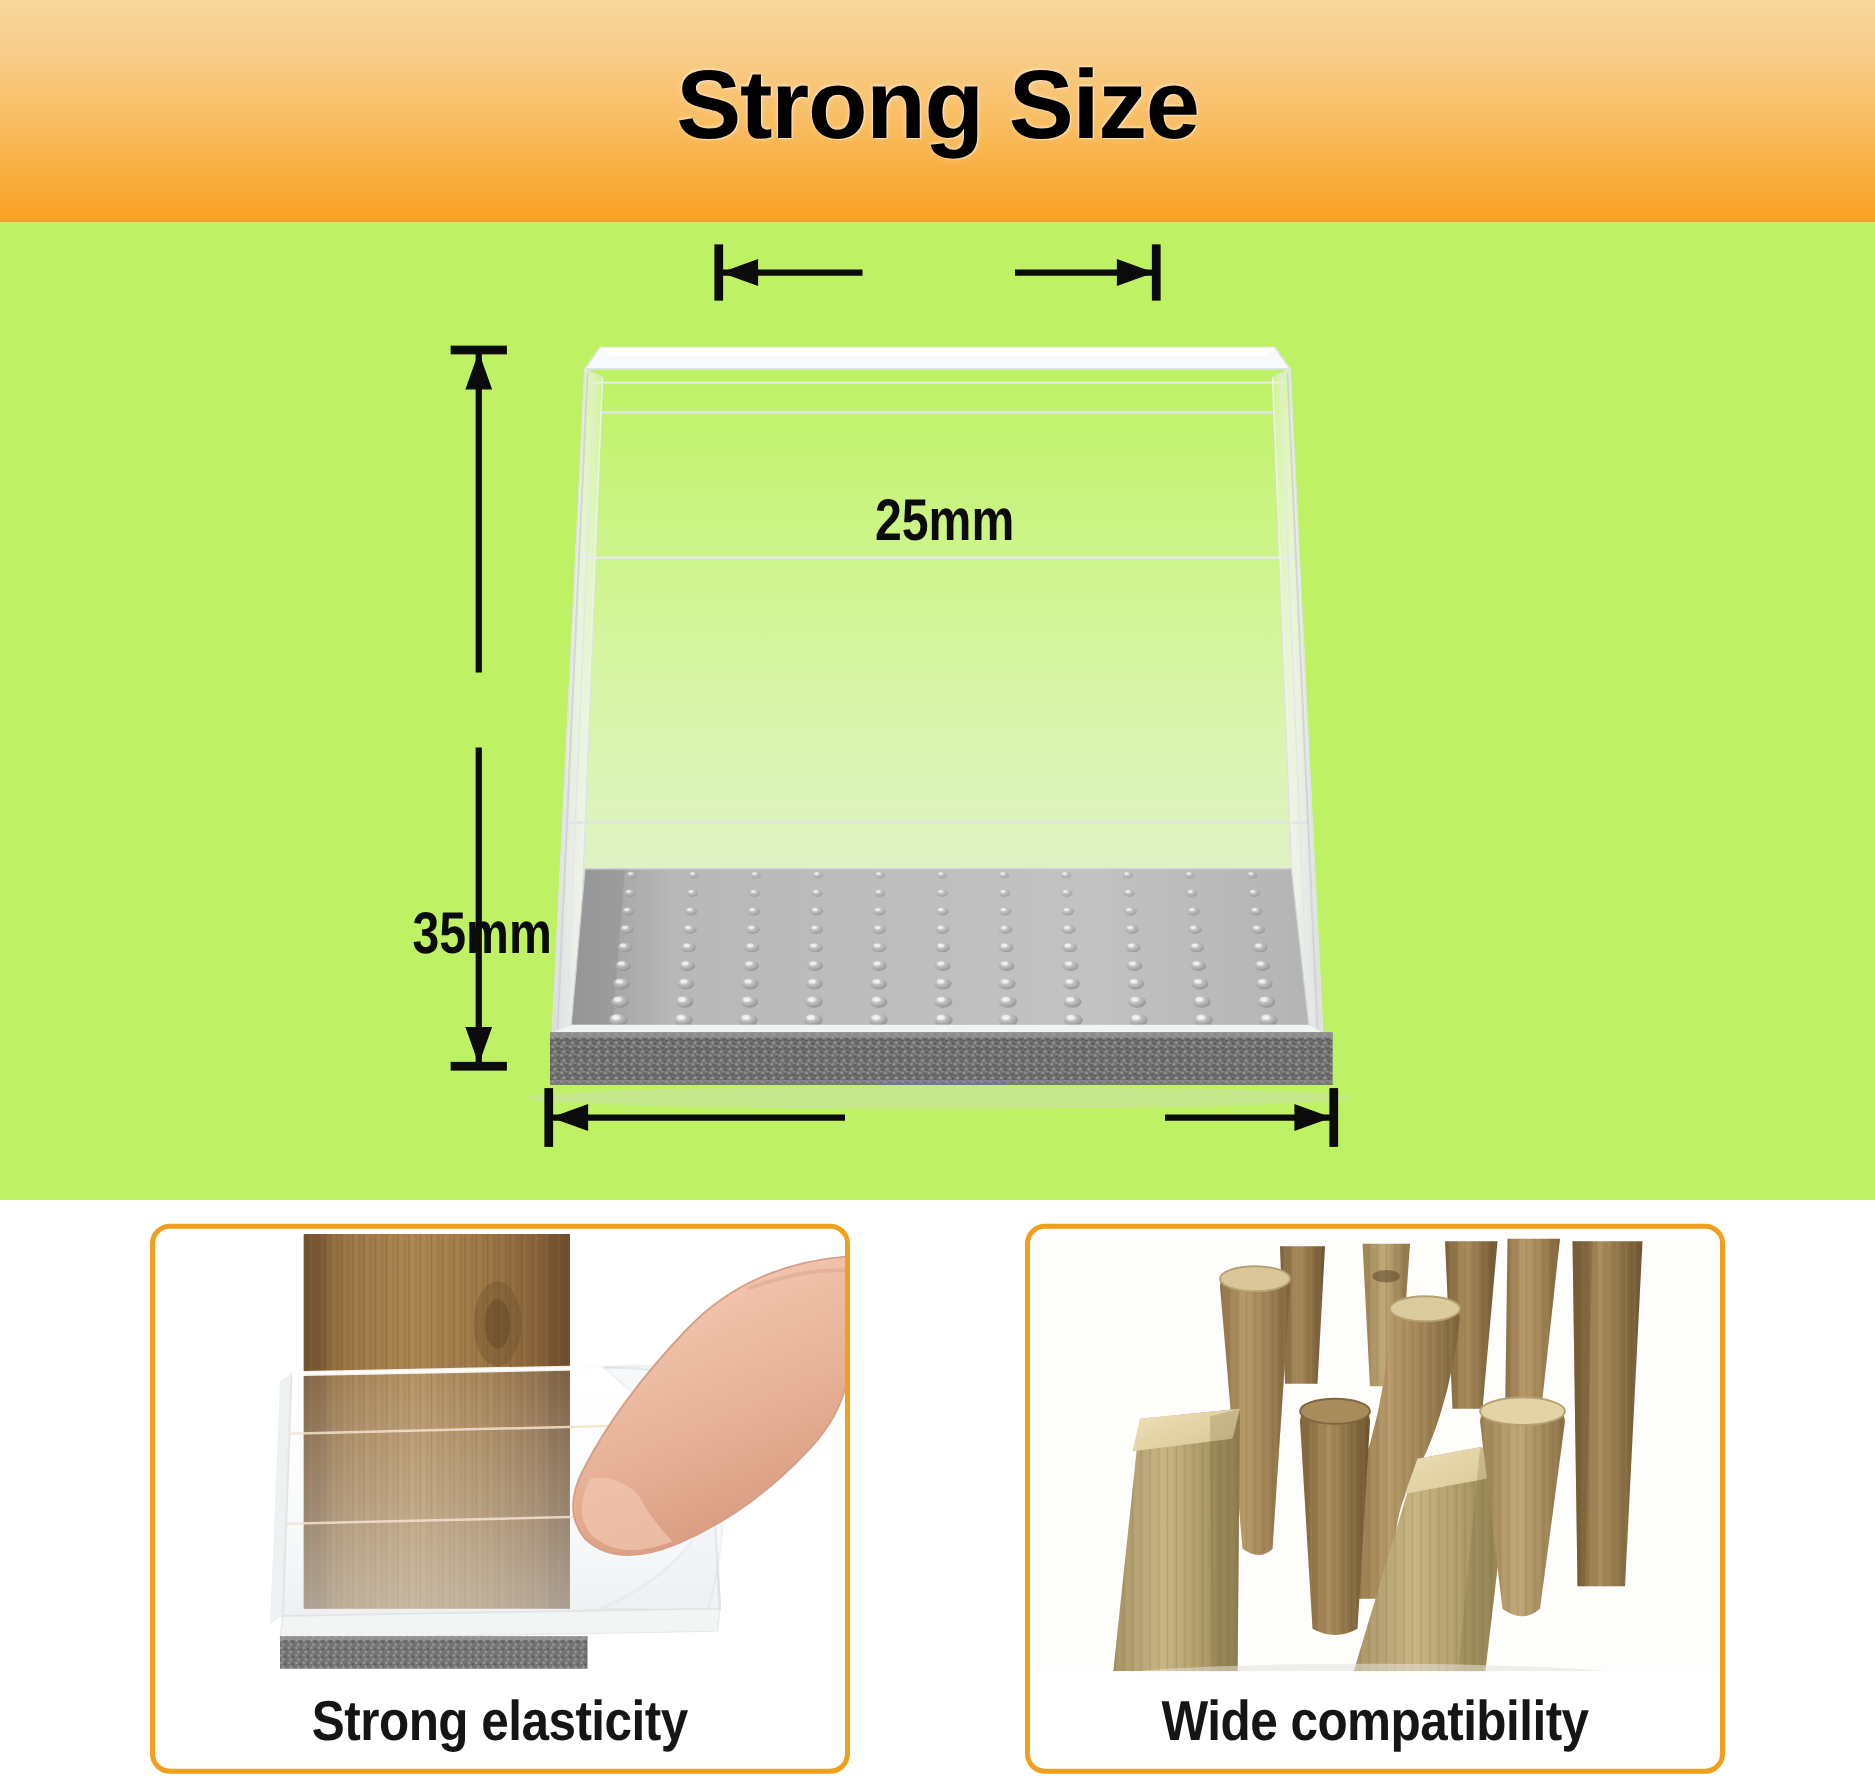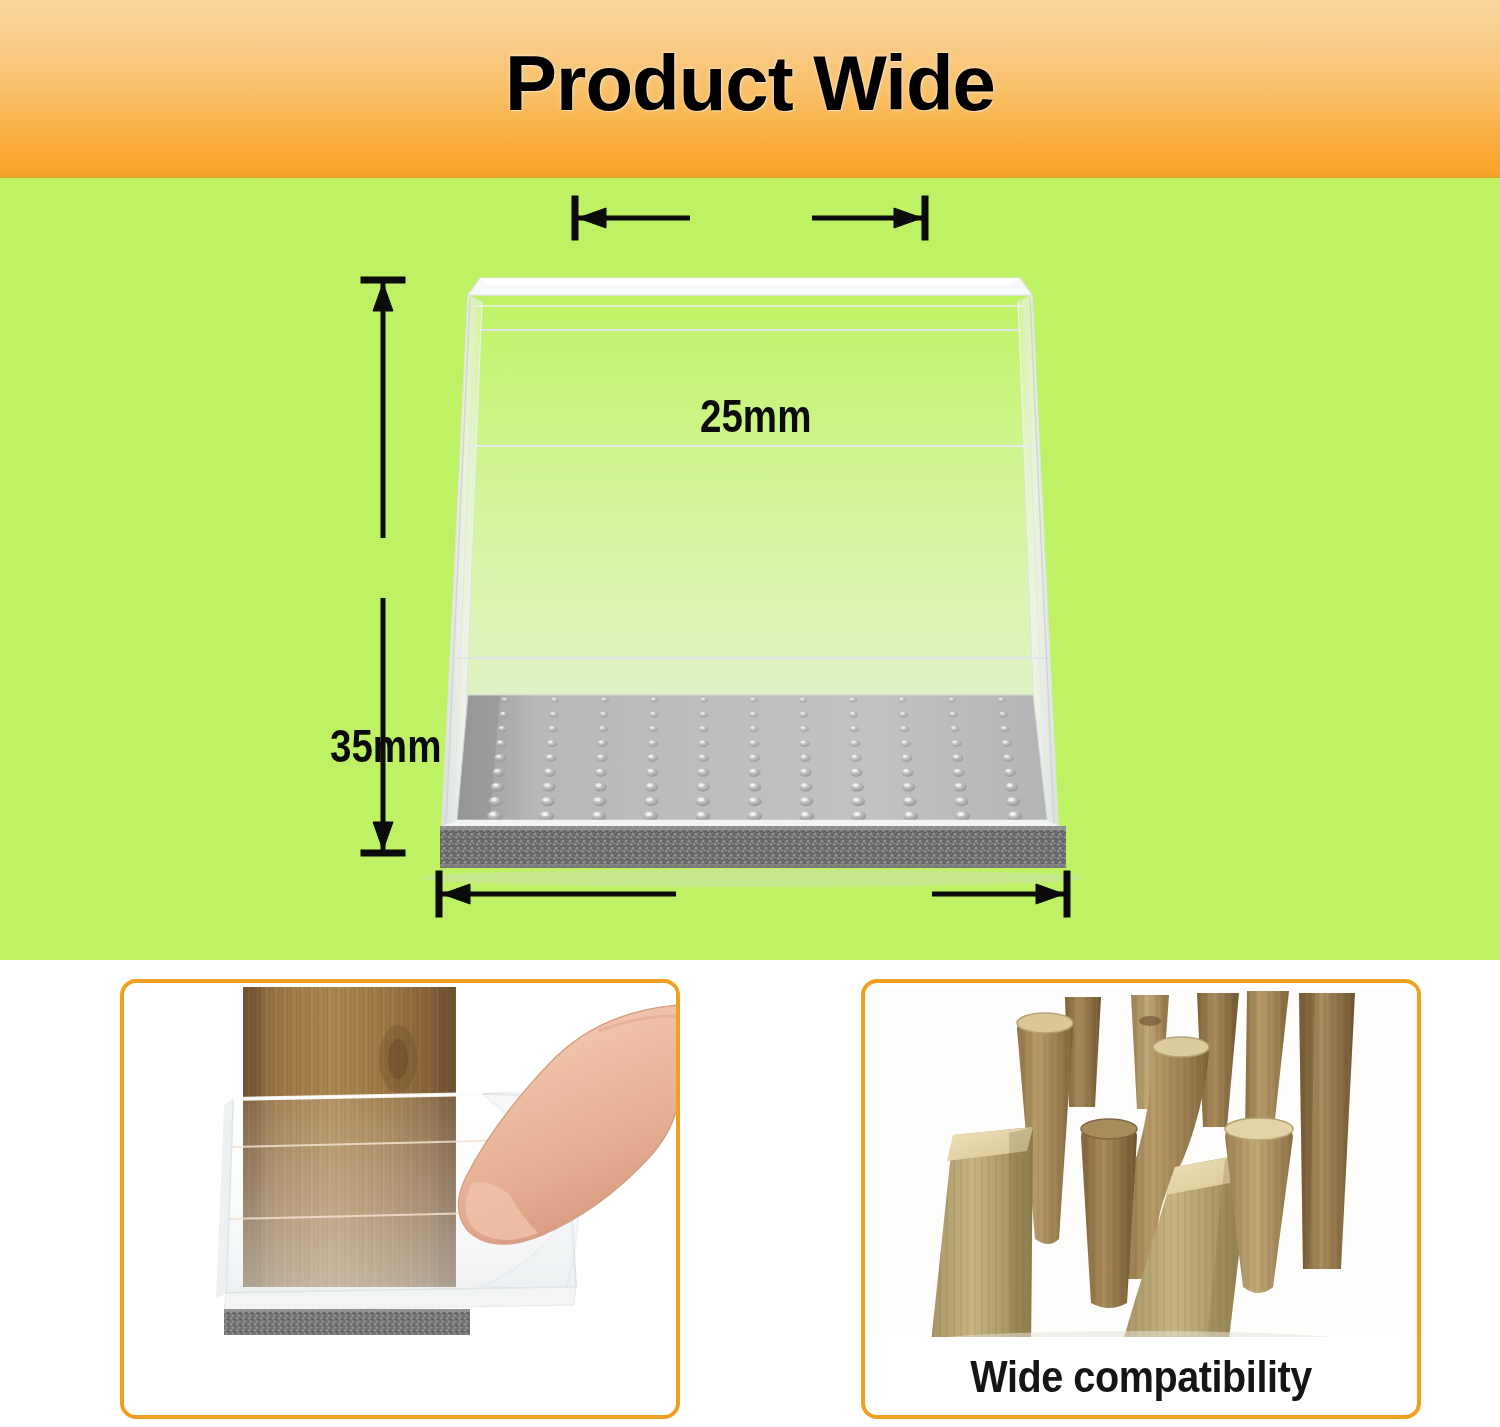--- a/index.html
+++ b/index.html
@@ -71,21 +71,21 @@
   
   .feature-panel {
     position: absolute;
     border: 4px solid #f0a01e;
     border-radius: 16px;
     background: #ffffff;
     box-sizing: border-box;
     overflow: hidden;
   }
   #feature-panel-left  { left: 120px; top: 979px; width: 560px; height: 440px; }
-  #feature-panel-right { left: 861px; top: 979px; width: 560px; height: 440px; }
+  #feature-panel-right { left: 820px; top: 979px; width: 560px; height: 440px; }
 
   .panel-photo {
     position: absolute;
     left: 4px; top: 4px;
     width: 552px;
     height: 350px;
     overflow: hidden;
     background: #ffffff;
   }
   .panel-caption {
@@ -101,21 +101,21 @@
     letter-spacing: -0.5px;
     line-height: 1;
     white-space: nowrap;
   }
   .panel-caption span { display: inline-block; transform: scaleX(0.88); }
 </style>
 </head>
 <body>
 
 <div id="header-banner">
-  <div id="page-title">Product Wide</div>
+  <div id="page-title">Strong Size</div>
 </div>
 
 <div id="diagram-stage">
 
   <svg id="product-svg" width="1500" height="782" viewBox="0 0 1500 782">
     <defs>
       <linearGradient id="gShellFront" x1="0" y1="0" x2="0" y2="1">
         <stop offset="0%" stop-color="#ffffff" stop-opacity="0.0"></stop>
         <stop offset="60%" stop-color="#f4f6f7" stop-opacity="0.55"></stop>
         <stop offset="100%" stop-color="#e7eaec" stop-opacity="0.85"></stop>
@@ -510,20 +510,23 @@
         <path d="M344,196 Q330,224 346,242 Q370,262 410,246 Q394,230 382,208 Q364,192 344,196 Z" fill="#f0c6ae" opacity=".75"></path>
         <path d="M470,44 Q520,26 552,30" stroke="#e0a98f" stroke-width="3" fill="none" opacity=".6"></path>
       </g>
 
       <g>
         <rect x="96" y="322" width="246" height="26" fill="url(#feltTex2)"></rect>
         <rect x="96" y="322" width="246" height="3" fill="#9d9d9d" opacity=".7"></rect>
       </g>
     </svg>
   </div>
+  <div class="panel-caption">
+    <span>Strong elasticity</span>
+  </div>
 </div>
 
 <div class="feature-panel" id="feature-panel-right">
   <div class="panel-photo">
     <svg width="552" height="350" viewBox="0 0 552 350">
       <defs>
         <linearGradient id="legA" x1="0" y1="0" x2="1" y2="0">
           <stop offset="0%" stop-color="#8d7046"></stop>
           <stop offset="35%" stop-color="#b79a68"></stop>
           <stop offset="70%" stop-color="#9d8154"></stop>

